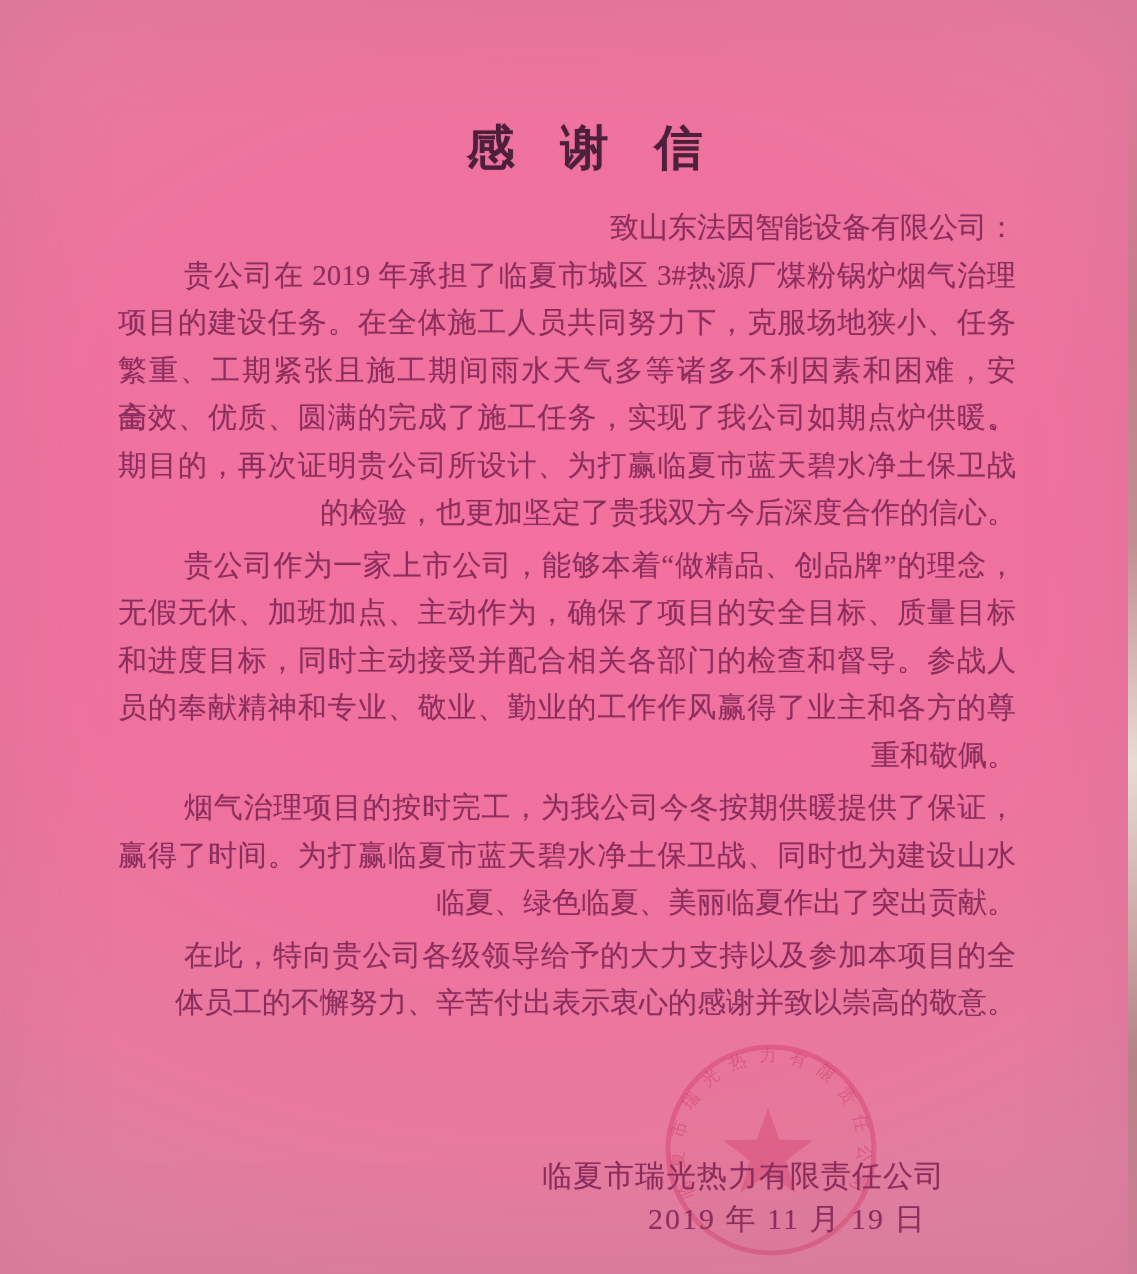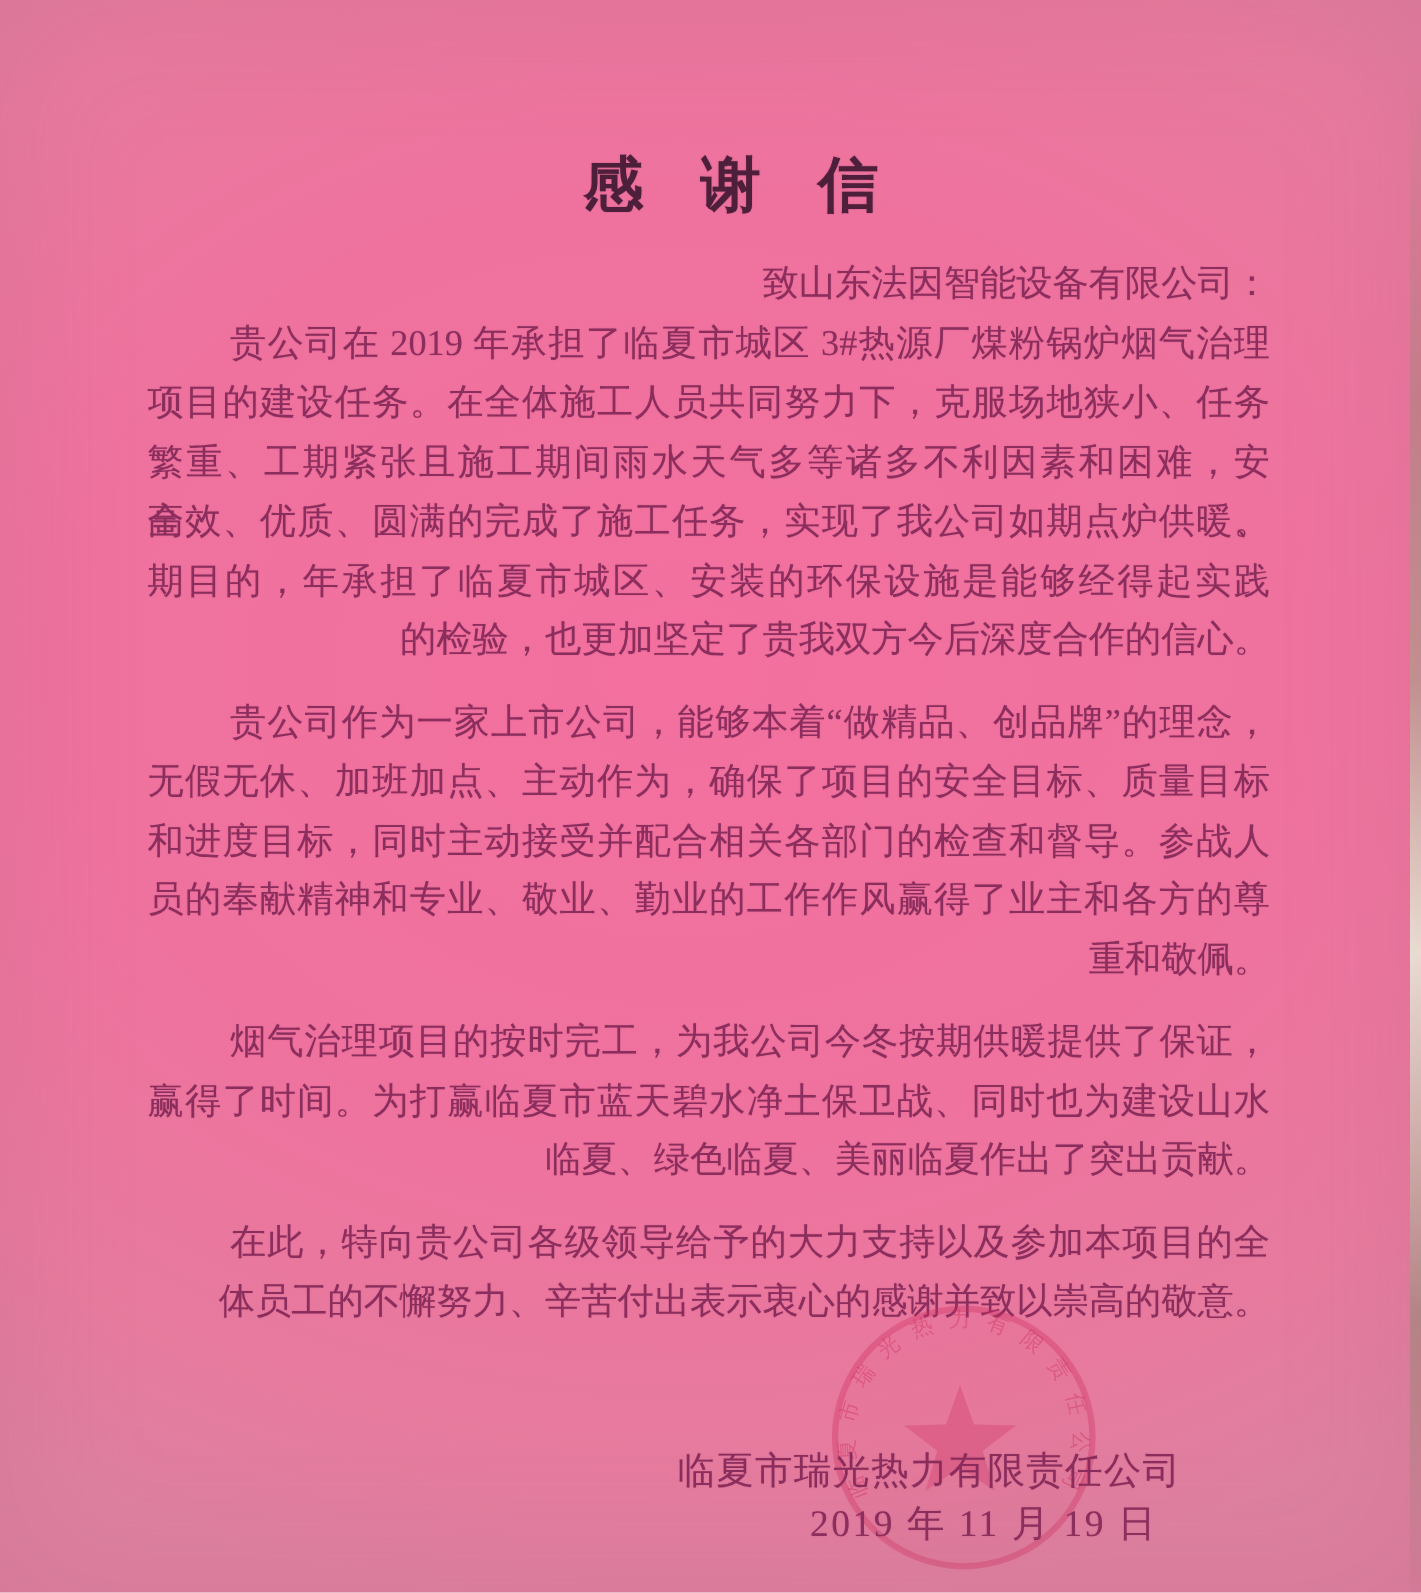--- a/index.html
+++ b/index.html
@@ -61,21 +61,21 @@
     height: 47.5px;
     white-space: nowrap;
     text-align: right;
   }
   .line.justify {
     white-space: normal;
     text-align: justify;
     text-align-last: justify;
   }
   .line.indent { text-indent: 66px; }
-  .line.para-start { margin-top: 18px; }
+  .line.para-start { margin-top: 5px; }
   .signature-line {
     position: absolute;
     left: 542px; top: 1156px;
     font-size: 30px;
     letter-spacing: 1px;
     color: #8b2e5d;
     text-shadow: 0 0 1px rgba(139,46,93,0.35);
   }
   .date-line {
     position: absolute;
@@ -100,21 +100,21 @@
   <div class="paper-edge"></div>
 
   <div class="letter-title">感谢信</div>
 
   <div class="letter-body">
       <div class="line">致山东法因智能设备有限公司：</div>
       <div class="line indent justify">贵公司在 2019 年承担了临夏市城区 3#热源厂煤粉锅炉烟气治理</div>
       <div class="line justify">项目的建设任务。在全体施工人员共同努力下，克服场地狭小、任务</div>
       <div class="line justify">繁重、工期紧张且施工期间雨水天气多等诸多不利因素和困难，安全、</div>
       <div class="line justify">高效、优质、圆满的完成了施工任务，实现了我公司如期点炉供暖。</div>
-      <div class="line justify">期目的，年承担了临夏市城区、安装的环保设施是能够经得起实践</div>
+      <div class="line justify">期目的，再次证明贵公司所设计、为打赢临夏市蓝天碧水净土保卫战</div>
       <div class="line">的检验，也更加坚定了贵我双方今后深度合作的信心。</div>
       <div class="line indent justify para-start">贵公司作为一家上市公司，能够本着“做精品、创品牌”的理念，</div>
       <div class="line justify">无假无休、加班加点、主动作为，确保了项目的安全目标、质量目标</div>
       <div class="line justify">和进度目标，同时主动接受并配合相关各部门的检查和督导。参战人</div>
       <div class="line justify">员的奉献精神和专业、敬业、勤业的工作作风赢得了业主和各方的尊</div>
       <div class="line">重和敬佩。</div>
       <div class="line indent justify para-start">烟气治理项目的按时完工，为我公司今冬按期供暖提供了保证，</div>
       <div class="line justify">赢得了时间。为打赢临夏市蓝天碧水净土保卫战、同时也为建设山水</div>
       <div class="line">临夏、绿色临夏、美丽临夏作出了突出贡献。</div>
       <div class="line indent justify para-start">在此，特向贵公司各级领导给予的大力支持以及参加本项目的全</div>

